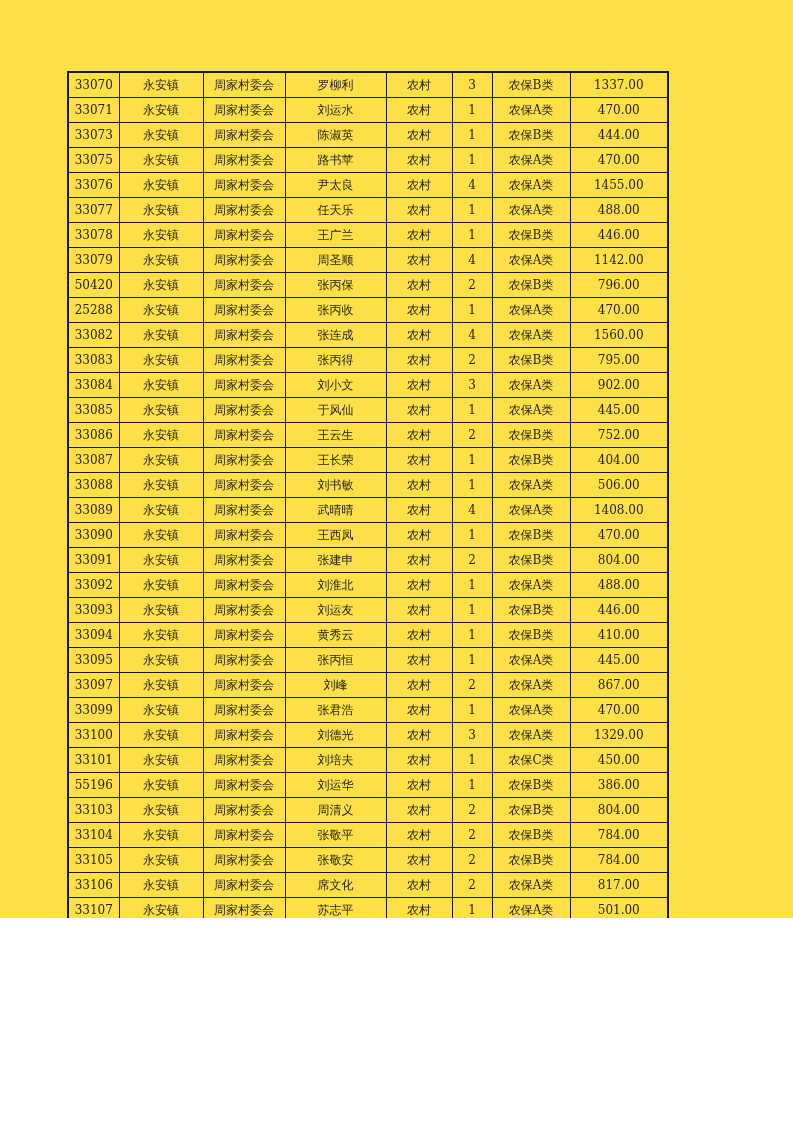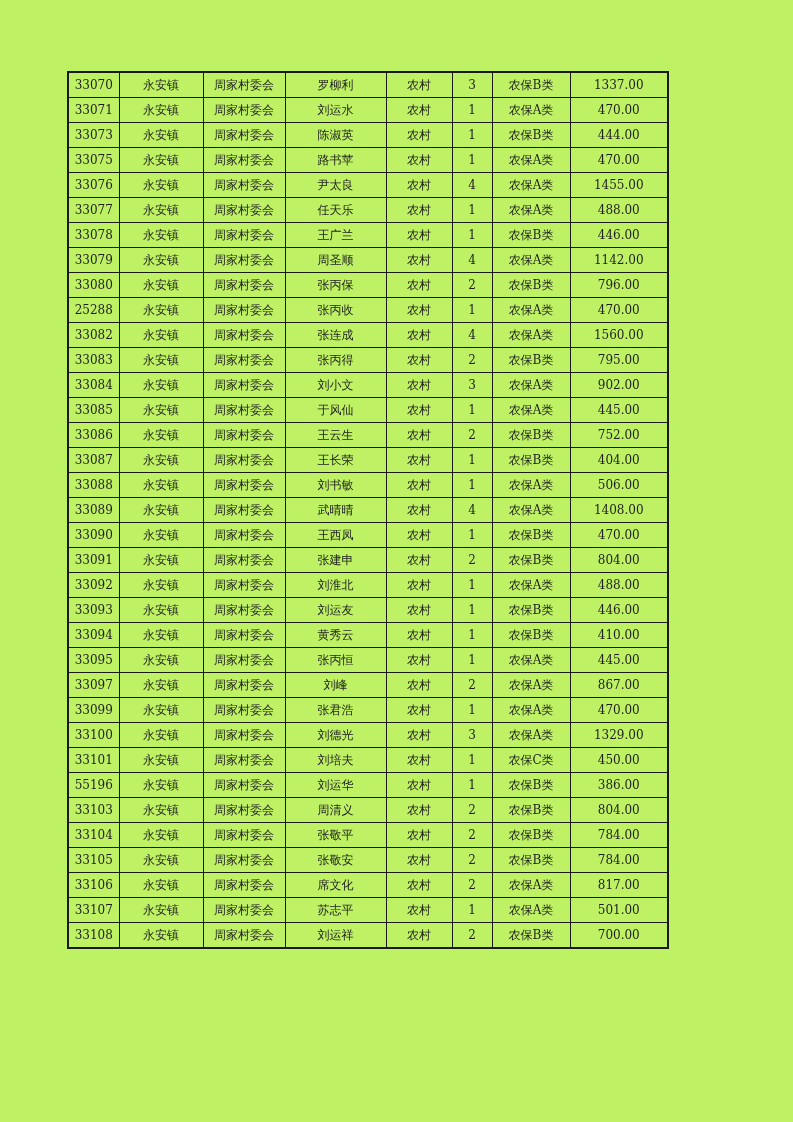--- a/index.html
+++ b/index.html
@@ -3,22 +3,22 @@
 <meta charset="utf-8">
 <style>
   html, body {
     margin: 0;
     padding: 0;
     background: #ffffff;
   }
   .page {
     position: relative;
     width: 793px;
-    height: 1122px;
-    background: #bef264;
+    height: 918px;
+    background: #fde047;
     overflow: hidden;
     font-family: "DejaVu Serif", "Liberation Serif", serif;
   }
   table.records {
     position: absolute;
     left: 67px;
     top: 71px;
     width: 600px;
     border-collapse: collapse;
     table-layout: fixed;
@@ -135,21 +135,21 @@
           <td>33079</td>
           <td>永安镇</td>
           <td>周家村委会</td>
           <td>周圣顺</td>
           <td>农村</td>
           <td>4</td>
           <td>农保A类</td>
           <td>1142.00</td>
         </tr>
         <tr>
-          <td>33080</td>
+          <td>50420</td>
           <td>永安镇</td>
           <td>周家村委会</td>
           <td>张丙保</td>
           <td>农村</td>
           <td>2</td>
           <td>农保B类</td>
           <td>796.00</td>
         </tr>
         <tr>
           <td>25288</td>

